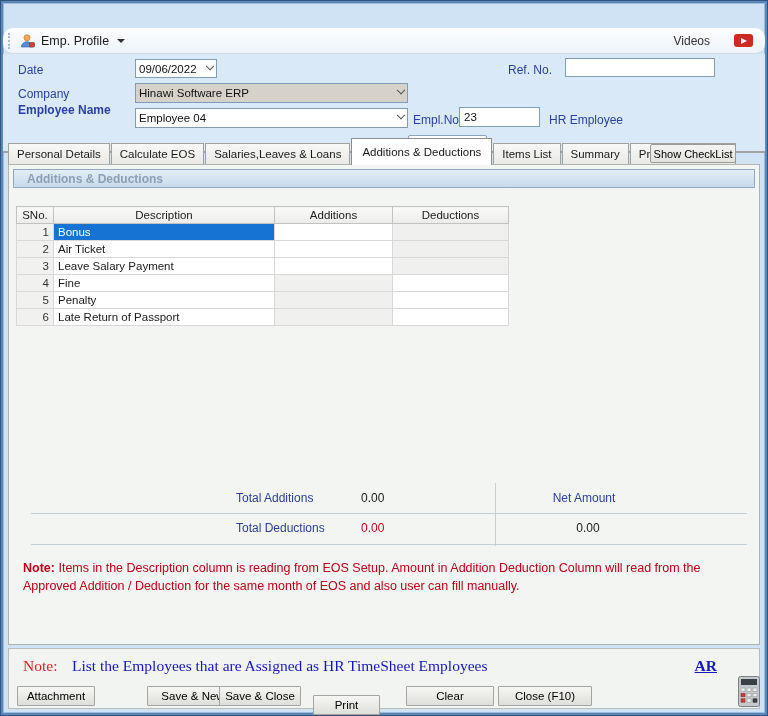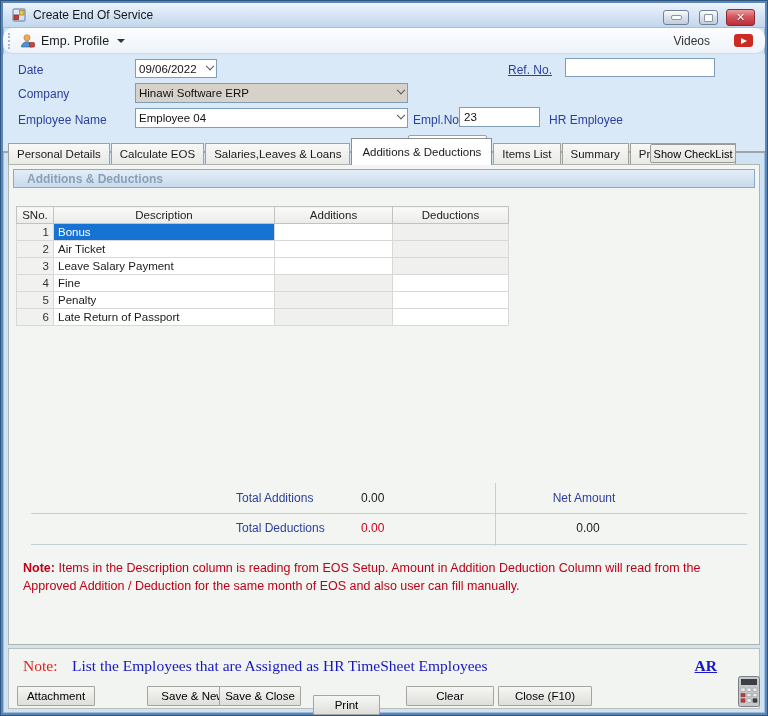--- a/index.html
+++ b/index.html
@@ -108,39 +108,20 @@
               border: 1px solid #a4a4a0; border-radius: 1px; font-size: 11.5px; }
   .fb0 { left: 8px;  width: 78px; } .fb1 { left: 114px; width: 92px; margin-left: 24px; } .fb2 { left: 210px; width: 82px; }
   .fb3 { left: 304px; width: 67px; margin-top: 9px; } .fb4 { left: 397px; width: 88px; } .fb5 { left: 489px; width: 94px; }
   .calc-icon { position: absolute; left: 729px; top: 27px; }
 </style>
 </head>
 <body>
 
 <div class="window">
 
-  <div class="titlebar">
-    <svg class="app-icon" viewBox="0 0 14 14">
-      <rect x="1" y="1" width="12" height="12" rx="1.5" fill="none" stroke="#8a9bb0" stroke-width="1.4"></rect>
-      <rect x="7.5" y="2.5" width="4.5" height="4.5" fill="#e8c84a" stroke="#a8892a" stroke-width="0.8"></rect>
-      <rect x="2" y="7" width="4.5" height="4.5" fill="#cc3b33" stroke="#8f2620" stroke-width="0.8"></rect>
-    </svg>
-    <span class="title-text">Create End Of Service</span>
-    <div class="win-controls">
-      <div class="winbtn min">
-          <span class="glyph-min"></span>
-        </div>
-      <div class="winbtn max">
-          <span class="glyph-max"></span>
-        </div>
-      <div class="winbtn close">
-          <span class="glyph-close">✕</span>
-        </div>
-    </div>
-  </div>
 
   <div class="toolbar">
     <div class="grip"></div>
     <svg width="17" height="16" viewBox="0 0 16 16">
       <circle cx="7.5" cy="4.8" r="3.1" fill="#f0a85c" stroke="#b97a33" stroke-width="0.6"></circle>
       <path d="M1.8 14c.5-3.6 3-5.2 5.7-5.2s5.2 1.6 5.7 5.2z" fill="#4f8fd6" stroke="#2c62a0" stroke-width="0.6"></path>
       <rect x="10" y="9.5" width="5" height="4.5" rx="0.8" fill="#cc4338" stroke="#8f2620" stroke-width="0.6"></rect>
     </svg>
     <span class="profile-label">Emp. Profile</span>
     <span class="caret"></span>
@@ -151,31 +132,31 @@
         </span>
     </div>
   </div>
 
   <div class="form-panel">
     <span class="f-label" style="left:15px; top:9px;">Date</span>
     <div class="combo" style="left:132px; top:5px; width:82px; height:19px;">
       <span>09/06/2022</span>
         <span class="chev"></span>
     </div>
-    <span class="f-label" style="left:505px; top:9px;text-decoration:underline;">Ref. No.</span>
+    <span class="f-label" style="left:505px; top:9px;">Ref. No.</span>
     <input class="tbox" style="left: 562px; top: 4px; width: 150px; height: 19px;" value="">
 
     <span class="f-label" style="left:15px; top:33px;">Company</span>
     <div class="combo gray" style="left:132px; top:29px; width:273px; height:20px;">
       <span>Hinawi Software ERP</span>
         <span class="chev"></span>
     </div>
     <button class="btn-search">Search</button>
 
-    <span class="f-label" style="left:15px; top:59px;">Employee Name</span>
+    <span class="f-label" style="left:15px; top:49px;font-weight:bold;">Employee Name</span>
     <div class="combo" style="left:132px; top:54px; width:273px; height:20px;">
       <span>Employee 04</span>
         <span class="chev"></span>
     </div>
     <span class="f-label" style="left:410px; top:59px;">Empl.No</span>
     <input class="tbox" style="left: 456px; top: 53px; width: 81px; height: 20px;" value="23">
     <span class="f-label" style="left:546px; top:59px;">HR Employee</span>
   </div>
 
   <div class="tabstrip">

